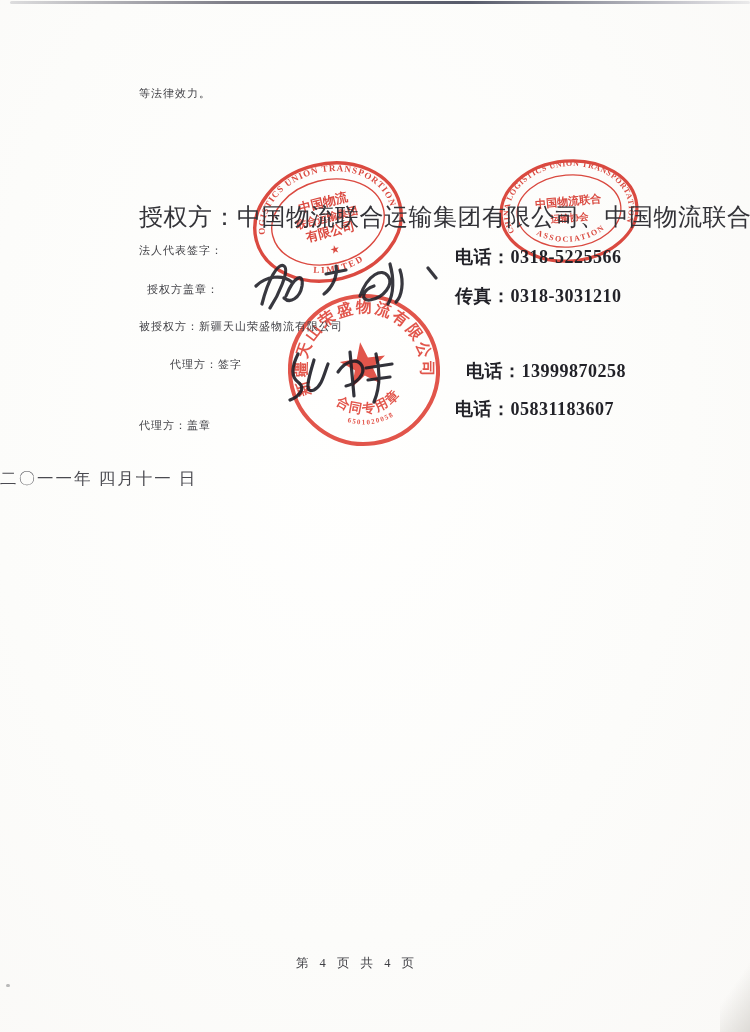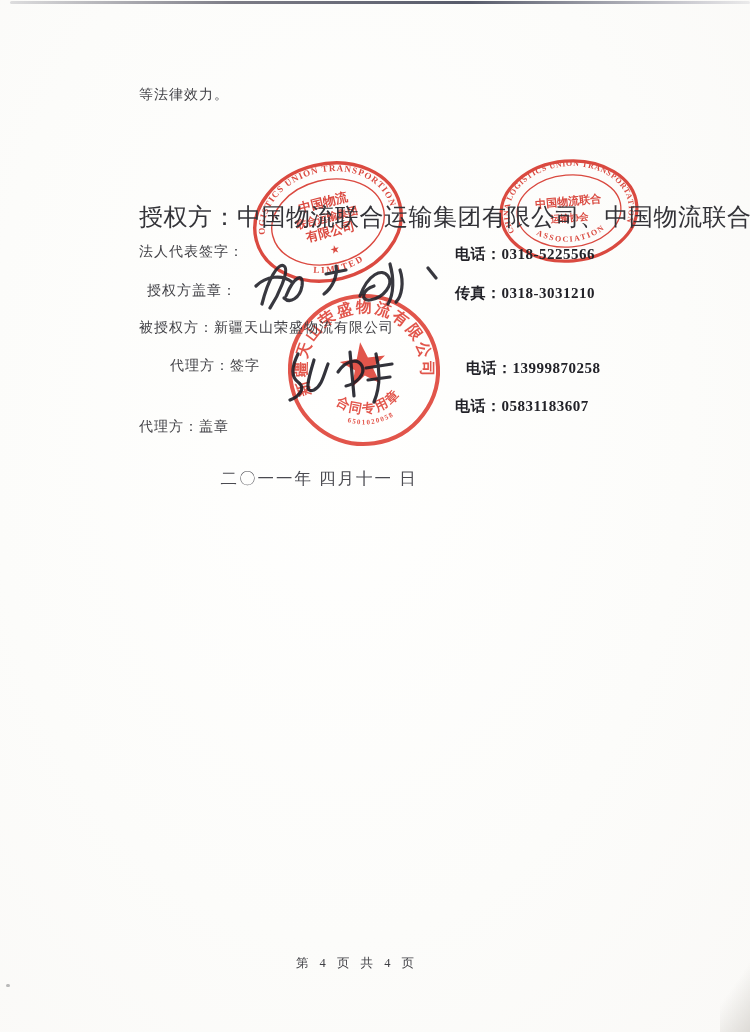--- a/index.html
+++ b/index.html
@@ -14,24 +14,24 @@
     position:absolute;top:1px;left:10px;right:0;height:3px;
     background:linear-gradient(90deg,rgba(130,130,140,.25),rgba(70,70,85,.7) 30%,rgba(45,50,70,.8) 62%,rgba(150,150,165,.45) 92%,rgba(170,170,180,.2));
     border-radius:2px;
   }
   .corner-shade{
     position:absolute;right:0;bottom:0;width:30px;height:85px;
     background:linear-gradient(125deg,rgba(0,0,0,0) 45%,rgba(175,170,162,.38));
   }
   .speck{position:absolute;left:6px;top:984px;width:4px;height:3px;background:#b9b9b9;border-radius:2px;}
   .t{position:absolute;white-space:nowrap;z-index:3;}
-  .cn{font-size:14px;letter-spacing:1px;color:#414146;font-family:Liberation Serif, serif;}
+  .cn{font-size:11px;letter-spacing:1px;color:#414146;font-family:Liberation Serif, serif;}
   .line-auth{font-size:24px;letter-spacing:.5px;color:#333338;}
-  .val{font-size:15px;font-weight:bold;letter-spacing:.5px;color:#222228;}
-  .date{left:0;width:638px;text-align:center;font-size:16.5px;letter-spacing:2px;color:#4a4a50;}
+  .val{font-size:18px;font-weight:bold;letter-spacing:.5px;color:#222228;}
+  .date{left:0;width:638px;text-align:left;font-size:16.5px;letter-spacing:2px;color:#4a4a50;}
   .footer{left:0;width:714px;text-align:center;font-size:12.5px;letter-spacing:4px;color:#3f3f44;}
   .stamp{position:absolute;z-index:2;mix-blend-mode:multiply;opacity:.92;}
   .sig{position:absolute;z-index:4;opacity:.9;}
   svg text{font-family:"Liberation Serif","DejaVu Serif",serif;}
 </style>
 </head>
 <body>
 
 <div class="scan">
 

